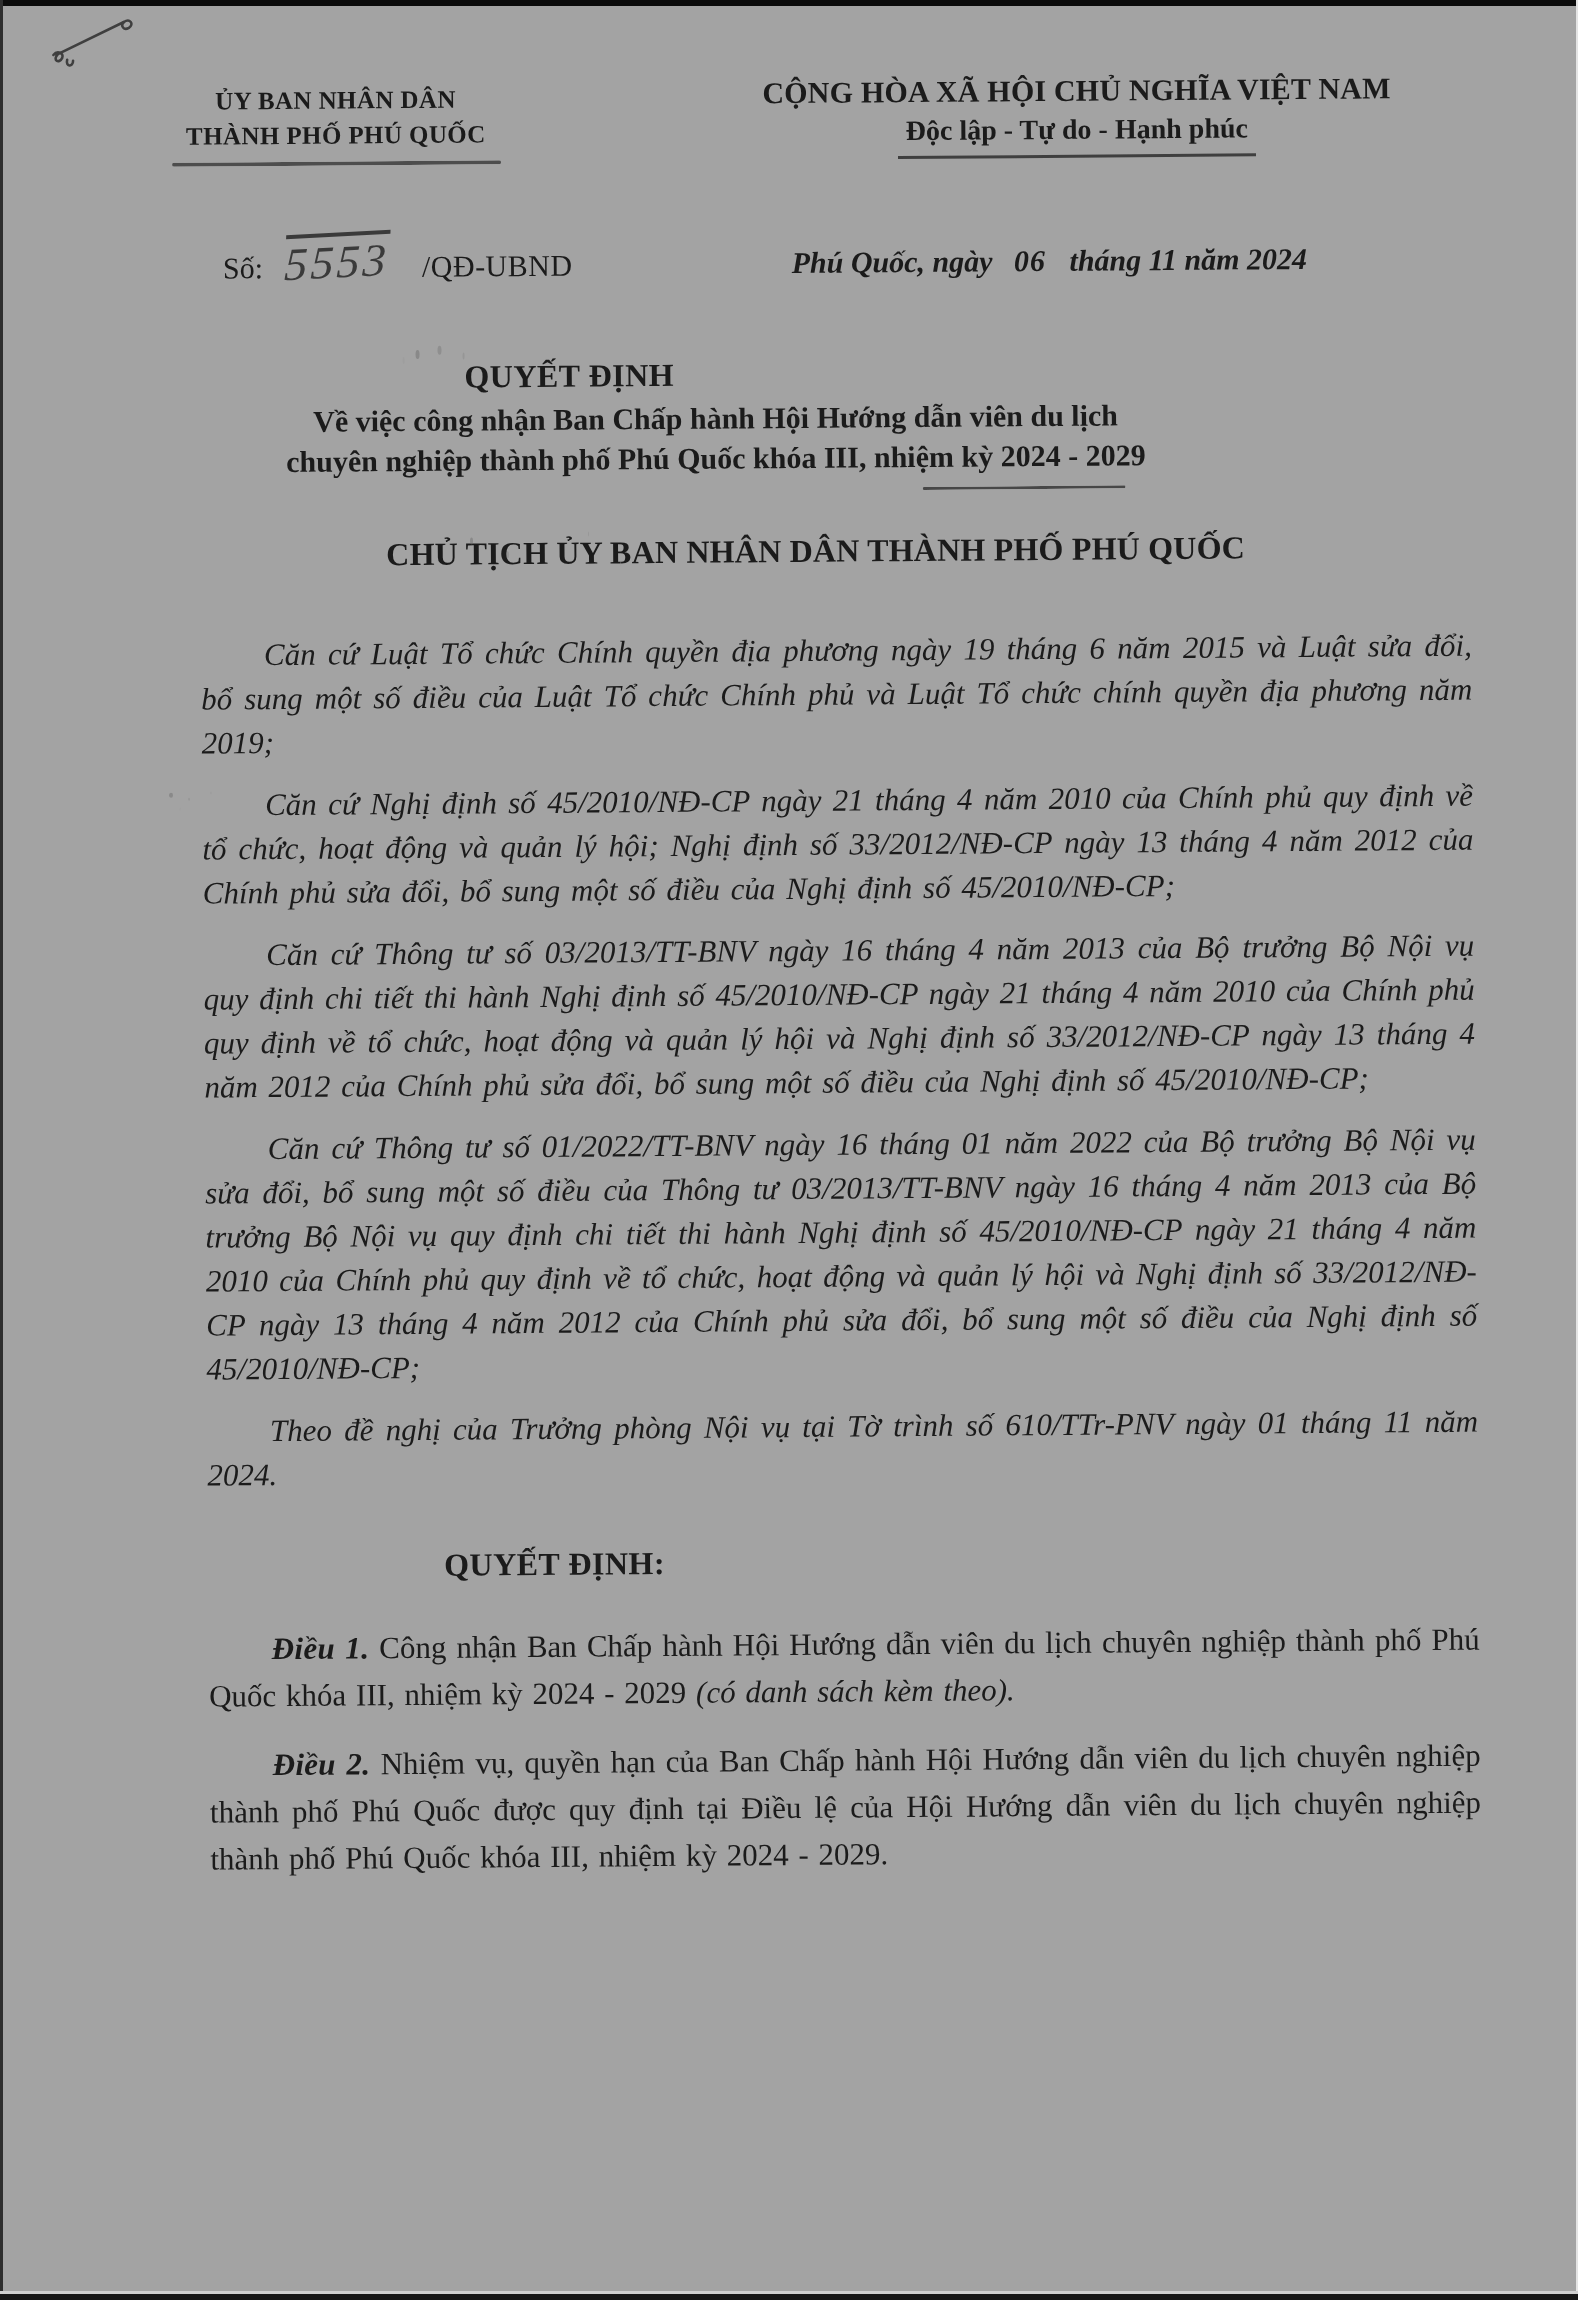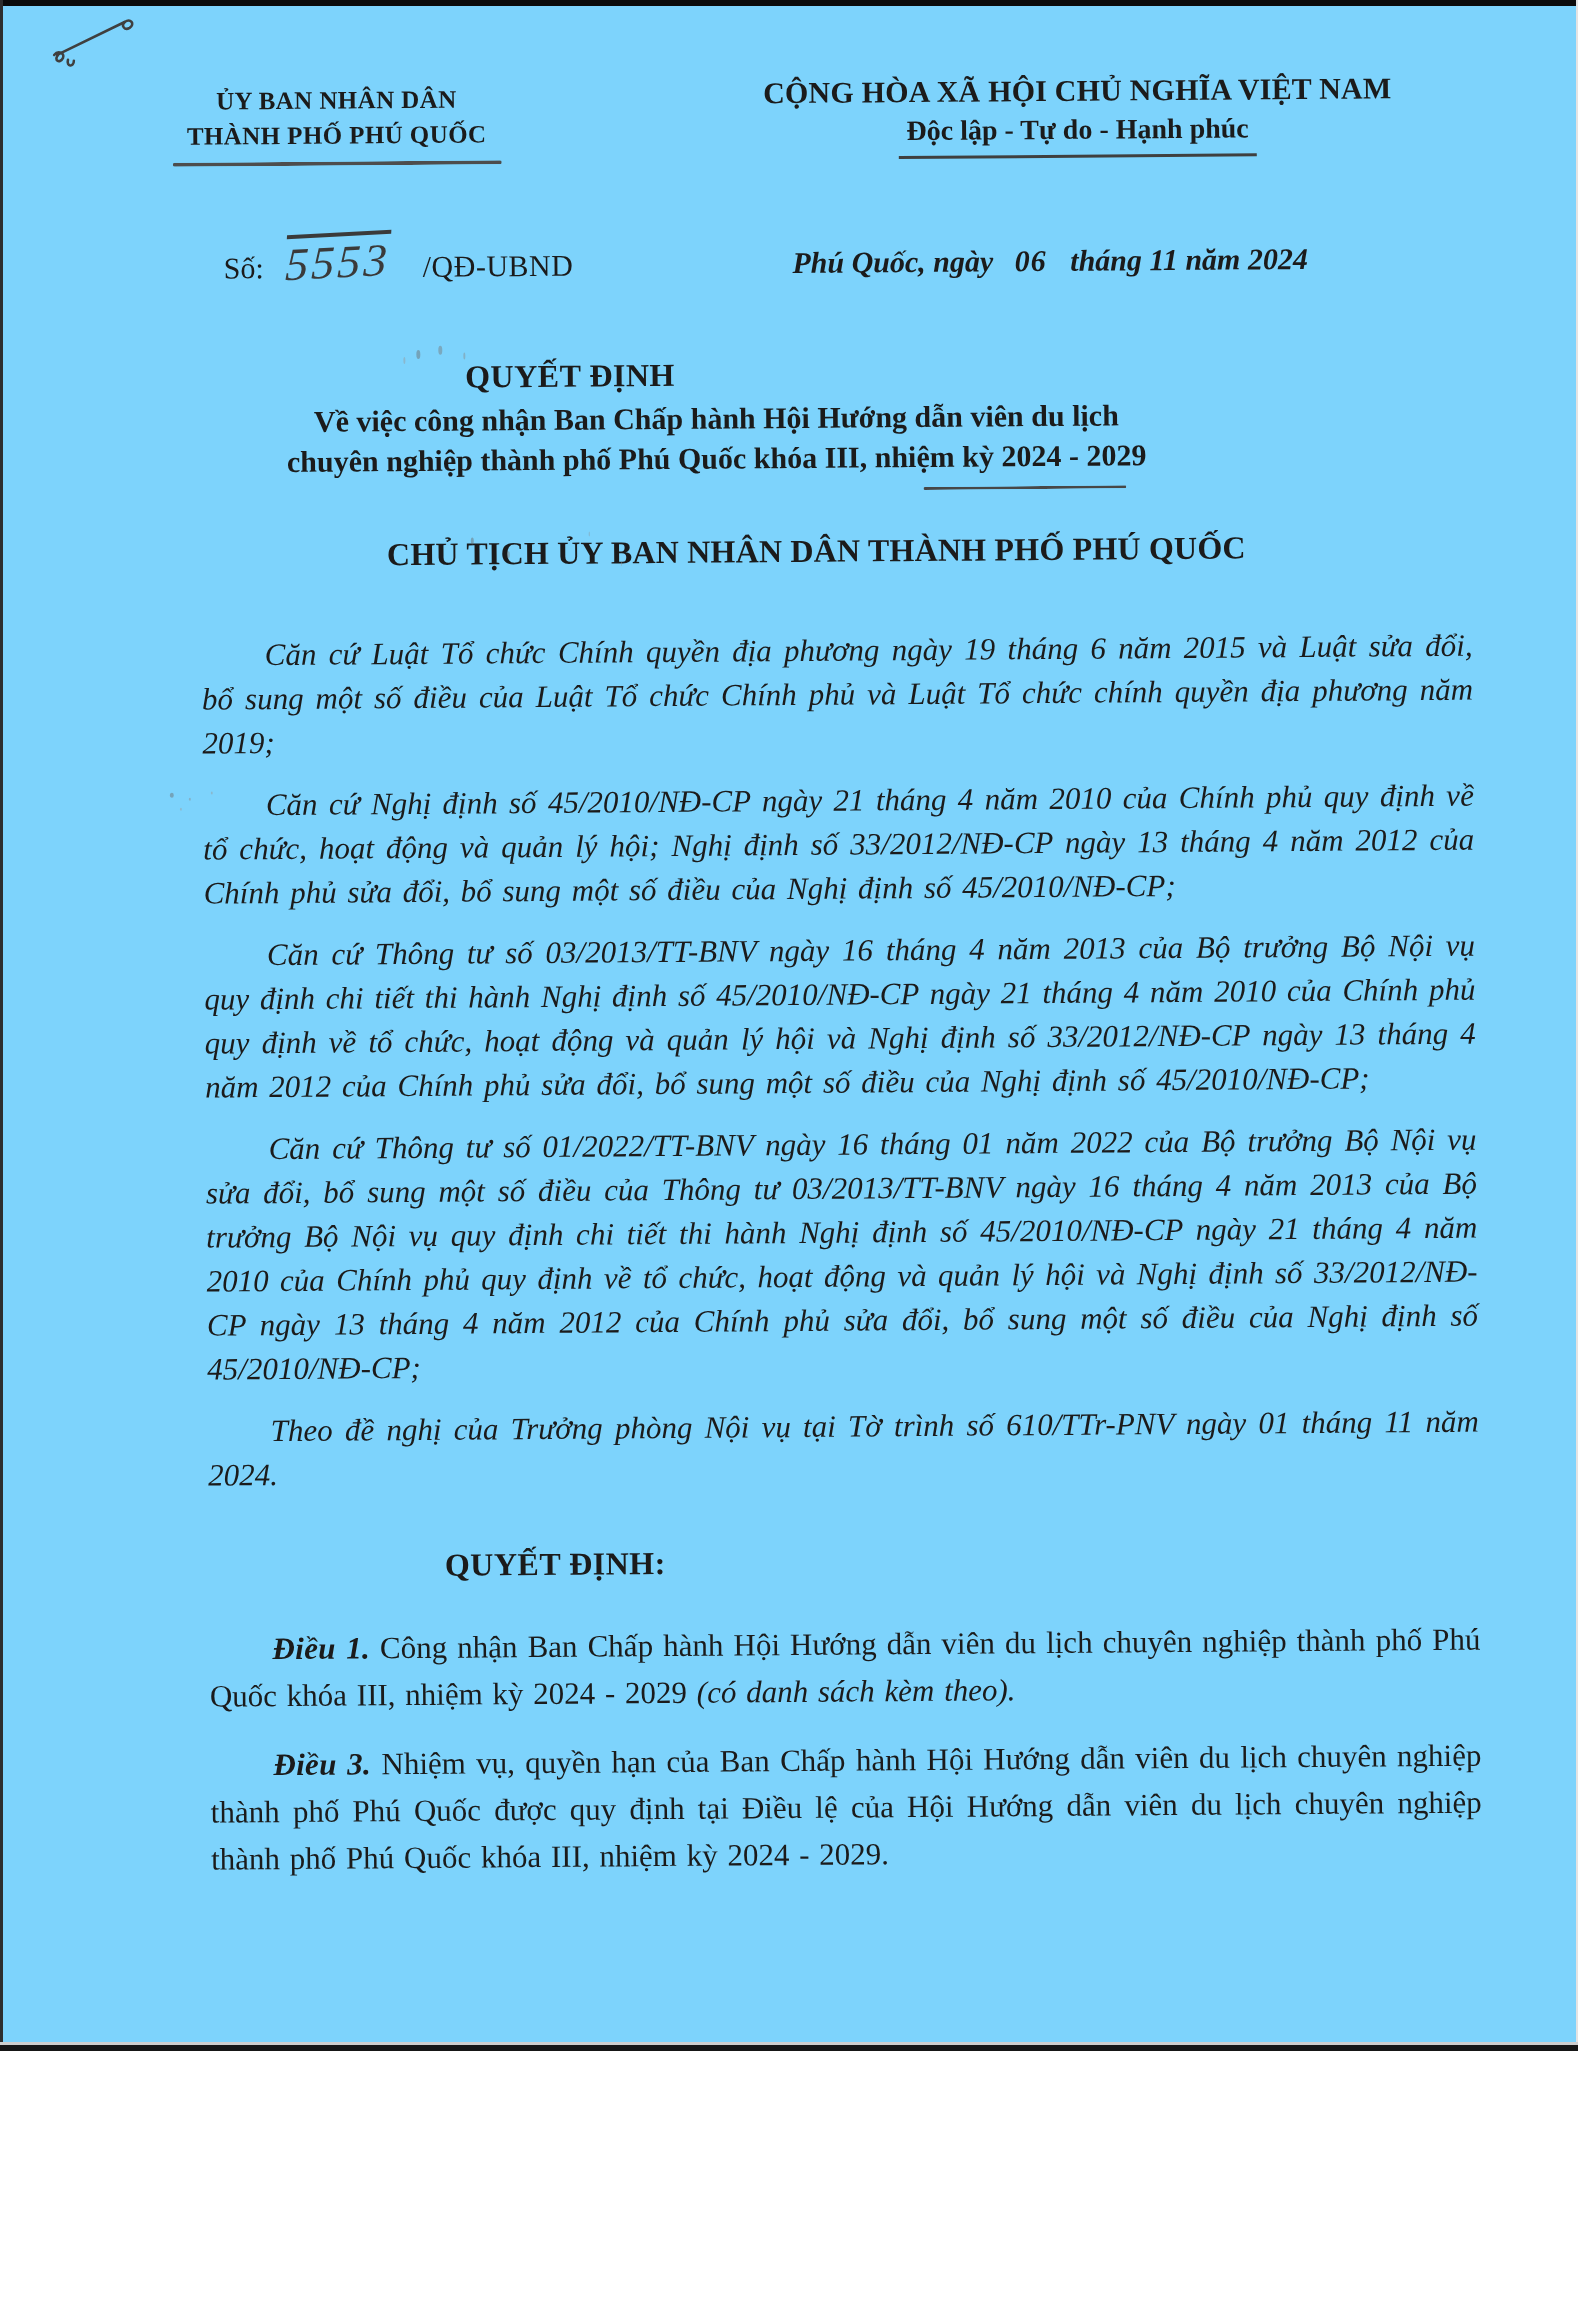--- a/index.html
+++ b/index.html
@@ -1,19 +1,19 @@
 <!DOCTYPE html>
 <html lang="vi"><head>
 <meta charset="utf-8">
 <style>
   html,body{margin:0;padding:0;background:#ffffff;}
   .page{
     position:relative;
-    width:1578px;height:2051px;
-    background:#7dd3fc;
+    width:1578px;height:2300px;
+    background:#a3a3a3;
     overflow:hidden;
     font-family:"Liberation Serif","DejaVu Serif",serif;
     color:#1b1b1b;
   }
   
   .edge-top{position:absolute;top:0;left:0;width:100%;height:6px;background:#0b0b0b;}
   .edge-left{position:absolute;top:0;left:0;width:3px;height:100%;background:#2e2e2e;}
   .edge-right{position:absolute;top:0;right:0;width:2px;height:100%;background:#e3e3e3;}
   .edge-bottom-light{position:absolute;bottom:6px;left:0;width:100%;height:3px;background:#cfcfcf;}
   .edge-bottom{position:absolute;bottom:0;left:0;width:100%;height:6px;background:#161616;}
@@ -133,21 +133,21 @@
         <p class="recital">Căn cứ Nghị định số 45/2010/NĐ-CP ngày 21 tháng 4 năm 2010 của Chính phủ quy định về tổ chức, hoạt động và quản lý hội; Nghị định số 33/2012/NĐ-CP ngày 13 tháng 4 năm 2012 của Chính phủ sửa đổi, bổ sung một số điều của Nghị định số 45/2010/NĐ-CP;</p>
         <p class="recital">Căn cứ Thông tư số 03/2013/TT-BNV ngày 16 tháng 4 năm 2013 của Bộ trưởng Bộ Nội vụ quy định chi tiết thi hành Nghị định số 45/2010/NĐ-CP ngày 21 tháng 4 năm 2010 của Chính phủ quy định về tổ chức, hoạt động và quản lý hội và Nghị định số 33/2012/NĐ-CP ngày 13 tháng 4 năm 2012 của Chính phủ sửa đổi, bổ sung một số điều của Nghị định số 45/2010/NĐ-CP;</p>
         <p class="recital">Căn cứ Thông tư số 01/2022/TT-BNV ngày 16 tháng 01 năm 2022 của Bộ trưởng Bộ Nội vụ sửa đổi, bổ sung một số điều của Thông tư 03/2013/TT-BNV ngày 16 tháng 4 năm 2013 của Bộ trưởng Bộ Nội vụ quy định chi tiết thi hành Nghị định số 45/2010/NĐ-CP ngày 21 tháng 4 năm 2010 của Chính phủ quy định về tổ chức, hoạt động và quản lý hội và Nghị định số 33/2012/NĐ-CP ngày 13 tháng 4 năm 2012 của Chính phủ sửa đổi, bổ sung một số điều của Nghị định số 45/2010/NĐ-CP;</p>
         <p class="recital">Theo đề nghị của Trưởng phòng Nội vụ tại Tờ trình số 610/TTr-PNV ngày 01 tháng 11 năm 2024.</p>
       </div>
 
       <div class="decision-heading">QUYẾT ĐỊNH:</div>
 
       <div class="articles">
         <p class="article"><b>Điều 1.</b><span> Công nhận Ban Chấp hành Hội Hướng dẫn viên du lịch chuyên nghiệp thành phố Phú Quốc khóa III, nhiệm kỳ 2024 - 2029 </span><i>(có danh sách kèm theo).</i></p>
-        <p class="article"><b>Điều 3.</b><span> Nhiệm vụ, quyền hạn của Ban Chấp hành Hội Hướng dẫn viên du lịch chuyên nghiệp thành phố Phú Quốc được quy định tại Điều lệ của Hội Hướng dẫn viên du lịch chuyên nghiệp thành phố Phú Quốc khóa III, nhiệm kỳ 2024 - 2029.</span></p>
+        <p class="article"><b>Điều 2.</b><span> Nhiệm vụ, quyền hạn của Ban Chấp hành Hội Hướng dẫn viên du lịch chuyên nghiệp thành phố Phú Quốc được quy định tại Điều lệ của Hội Hướng dẫn viên du lịch chuyên nghiệp thành phố Phú Quốc khóa III, nhiệm kỳ 2024 - 2029.</span></p>
       </div>
 
     </div>
 
     <div class="speck s1"></div>
     <div class="speck s2"></div>
     <div class="speck s3"></div>
 
   </div>
 </div>

